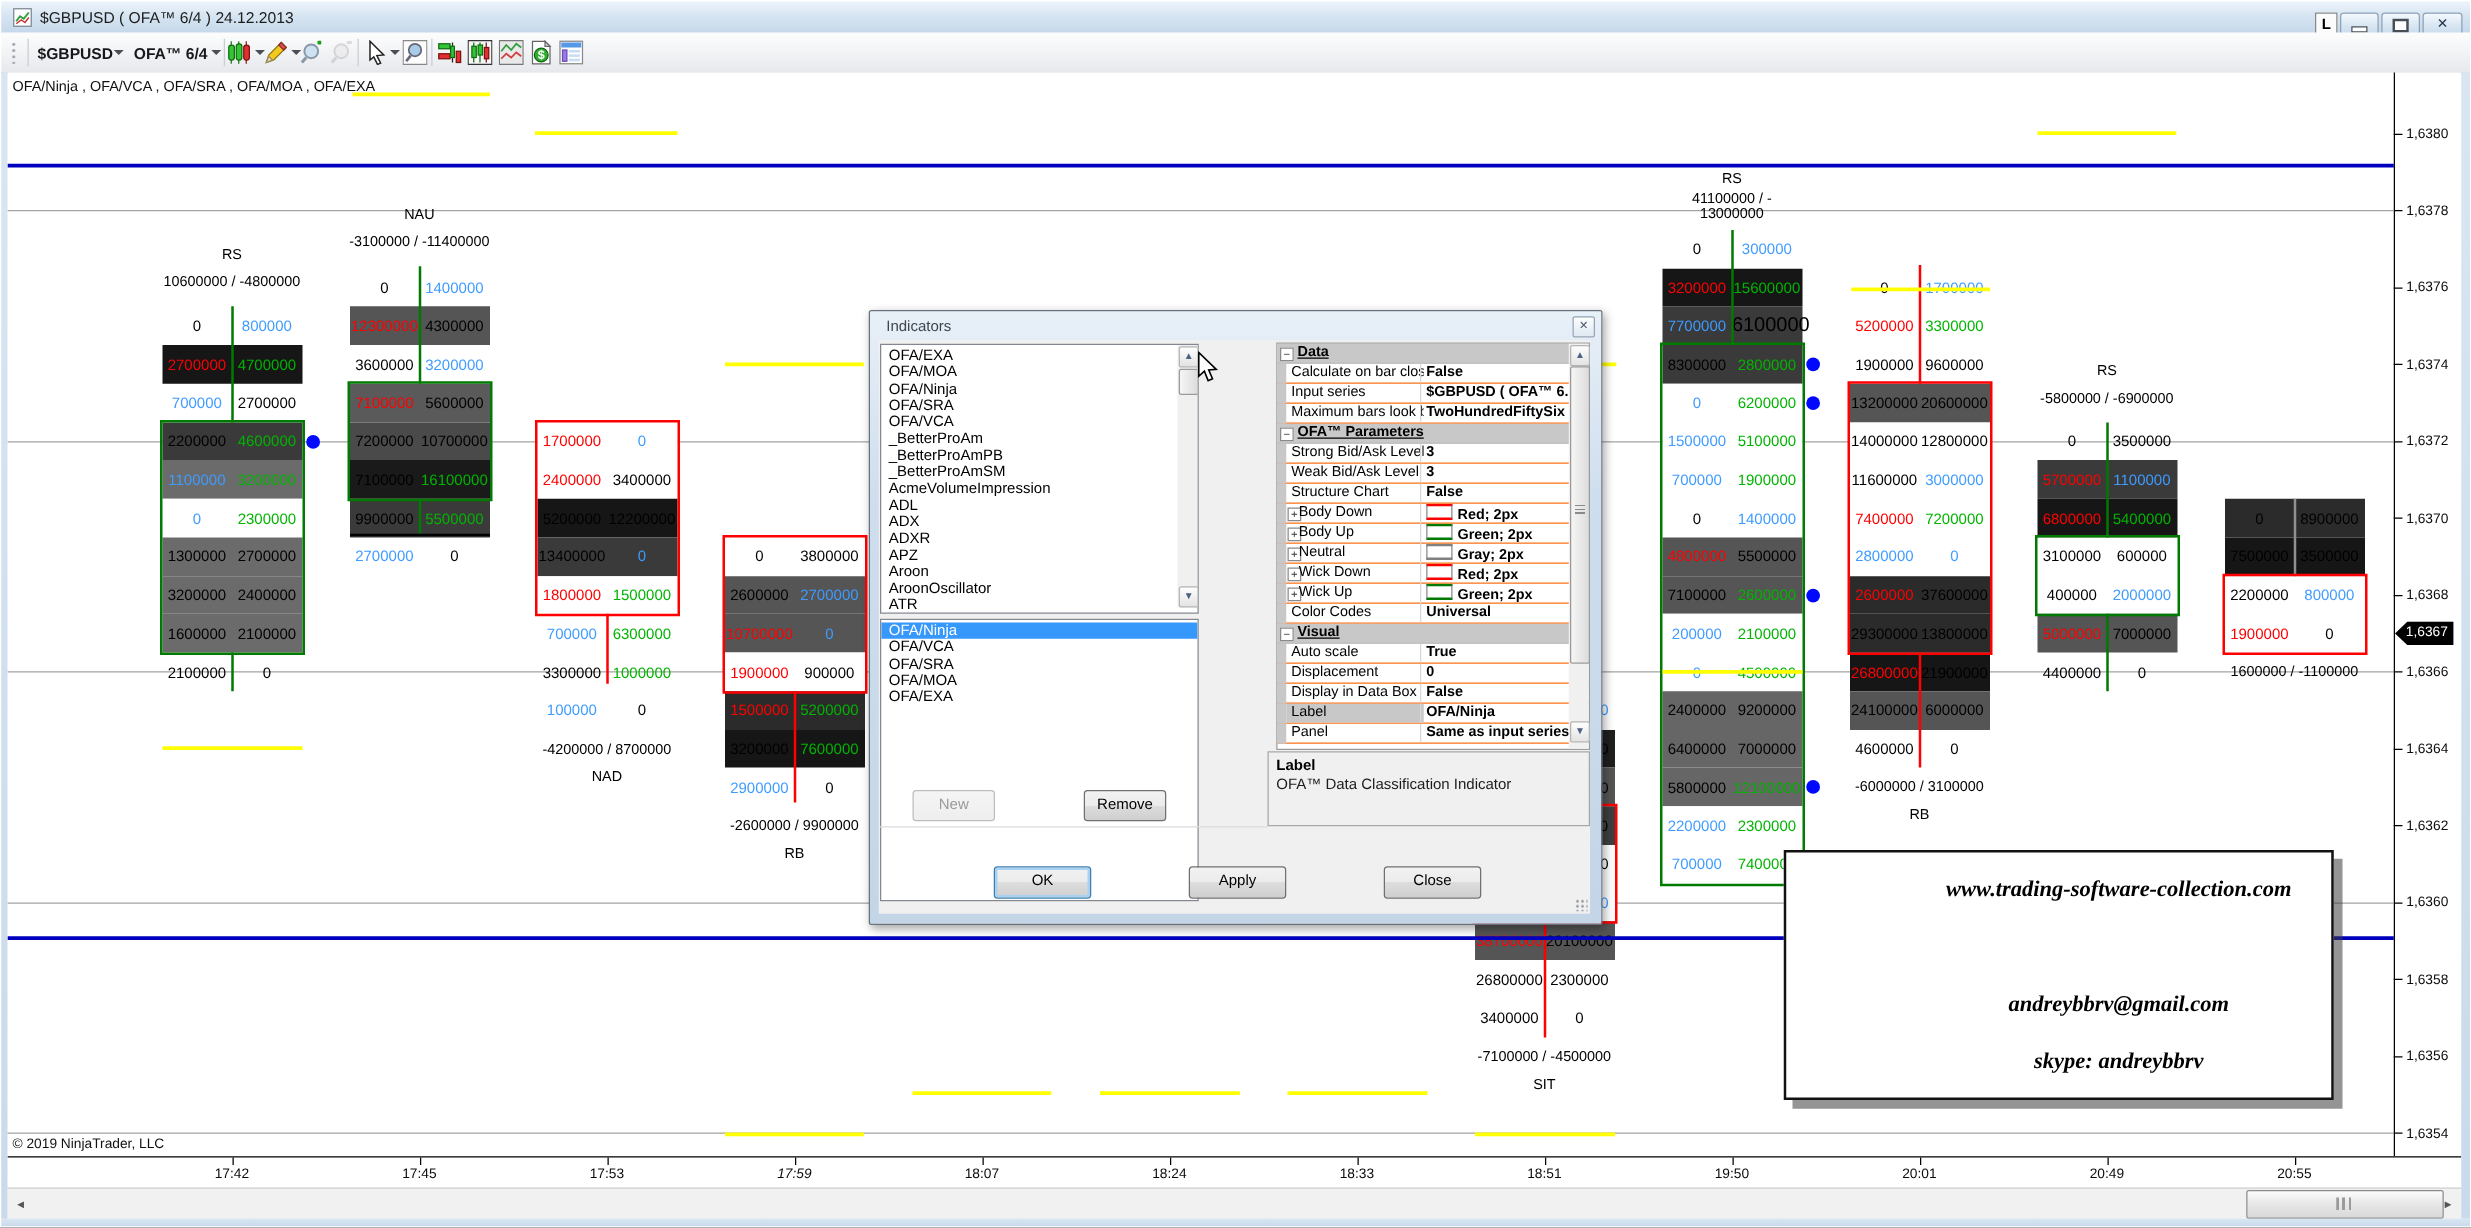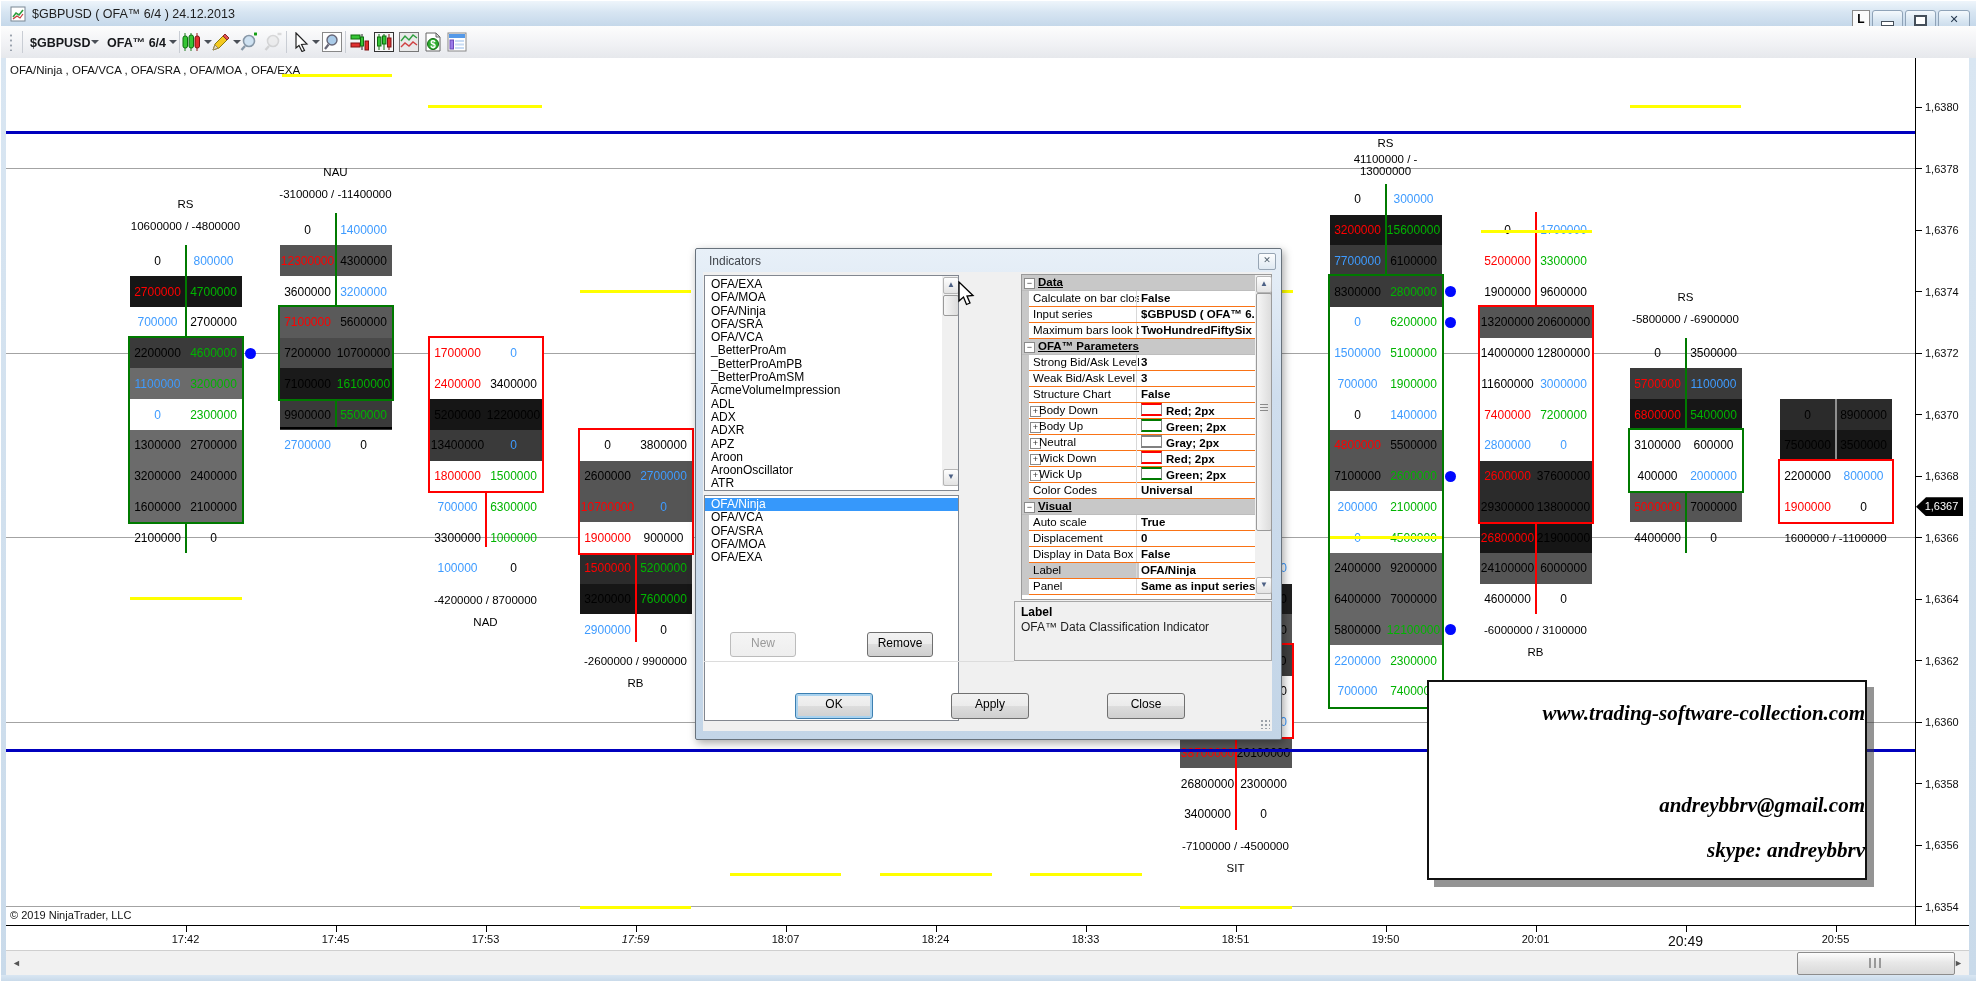--- a/index.html
+++ b/index.html
@@ -42,22 +42,22 @@
   #hscroll{position:absolute;left:6px;top:950px;width:1963px;height:25px;background:#f1f1f1;border-top:1px solid #cfcfcf;}
   .sbtn{position:absolute;top:2px;width:17px;height:20px;color:#555;font-size:9px;line-height:20px;text-align:center;}
   #sthumb{position:absolute;left:1791px;top:1px;width:156px;height:21px;border:1px solid #8c8c8c;border-radius:2px;
     background:linear-gradient(#fdfdfd,#e8e8e8 45%,#d9d9d9);}
   #sthumb .gripv{position:absolute;left:50%;top:5px;margin-left:-7px;width:14px;height:10px;
     background-image:repeating-linear-gradient(90deg,#9a9a9a 0 2px,transparent 2px 5px);}
   .frame-strip{position:absolute;background:linear-gradient(#d9e6f2,#c9daea);z-index:40;}
   
   #adbox{position:absolute;left:1427px;top:680px;width:436px;height:196px;background:#fff;border:2px solid #111;
     box-shadow:7px 7px 0 rgba(60,60,60,.55);z-index:30;}
-  #adbox div{position:absolute;width:100%;text-align:right;font-family:"Liberation Serif",serif;
-    font-style:italic;font-weight:bold;font-size:21px;color:#000;}
+  #adbox div{position:absolute;width:100%;text-align:center;font-family:"Liberation Serif",serif;
+    font-style:italic;font-weight:bold;font-size:18px;color:#000;padding-left:48px;}
   
   #dialog{position:absolute;left:695px;top:248px;width:585px;height:490px;z-index:50;
     border:1px solid #68727c;border-radius:2px;background:linear-gradient(#e8f0f8,#cfdeee 30%,#c3d5e7);
     box-shadow:2px 3px 8px rgba(0,0,0,.35);}
   #dlg-title{position:absolute;left:13px;top:5px;font-size:12px;color:#40454b;}
   #dlg-close{position:absolute;left:562px;top:4px;width:16px;height:15px;border:1px solid #97a5b4;border-radius:2px;
     background:linear-gradient(#fcfdfe,#dfe9f2);color:#52606e;font-size:9px;line-height:13px;text-align:center;}
   #dlg-body{position:absolute;left:7px;top:23px;width:569px;height:459px;background:#f0f0f0;}
   .listbox{position:absolute;left:1px;width:253px;background:#fff;border:1px solid #828790;overflow:hidden;}
   #list-avail{top:3px;height:212px;padding-top:2px;box-sizing:content-box;}
@@ -409,21 +409,21 @@
       <div style="left: 1323.5px; top: 125.875px; width: 112px; height: 30.75px; display: flex; z-index: 3; position: absolute;">
         <span style="flex: 0 0 50%; text-align: center; font-size: 12px; align-self: center; white-space: nowrap; color: rgb(0, 0, 0); z-index: 4;">0</span>
         <span style="flex: 0 0 50%; text-align: center; font-size: 12px; align-self: center; white-space: nowrap; color: rgb(62, 155, 255); z-index: 4;">300000</span>
       </div>
       <div style="left: 1323.5px; top: 156.625px; width: 112px; height: 30.75px; display: flex; z-index: 3; position: absolute; background: rgb(22, 22, 22);">
         <span style="flex: 0 0 50%; text-align: center; font-size: 12px; align-self: center; white-space: nowrap; color: rgb(255, 0, 0); z-index: 4;">3200000</span>
         <span style="flex: 0 0 50%; text-align: center; font-size: 12px; align-self: center; white-space: nowrap; color: rgb(0, 180, 0); z-index: 4;">15600000</span>
       </div>
       <div style="left: 1323.5px; top: 187.375px; width: 112px; height: 30.75px; display: flex; z-index: 3; position: absolute; background: rgb(58, 58, 58);">
         <span style="flex: 0 0 50%; text-align: center; font-size: 12px; align-self: center; white-space: nowrap; color: rgb(62, 155, 255); z-index: 4;">7700000</span>
-        <span style="flex: 0 0 50%; text-align: center; font-size: 12px; align-self: center; white-space: nowrap; color: rgb(0, 0, 0); z-index: 4;">6100000</span>
+        <span style="flex: 0 0 50%; text-align: center; font-size: 16px; align-self: center; white-space: nowrap; color: rgb(0, 0, 0); z-index: 4;">6100000</span>
       </div>
       <div style="left: 1323.5px; top: 218.125px; width: 112px; height: 30.75px; display: flex; z-index: 3; position: absolute; background: rgb(58, 58, 58);">
         <span style="flex: 0 0 50%; text-align: center; font-size: 12px; align-self: center; white-space: nowrap; color: rgb(0, 0, 0); z-index: 4;">8300000</span>
         <span style="flex: 0 0 50%; text-align: center; font-size: 12px; align-self: center; white-space: nowrap; color: rgb(0, 180, 0); z-index: 4;">2800000</span>
       </div>
       <div style="left: 1323.5px; top: 248.875px; width: 112px; height: 30.75px; display: flex; z-index: 3; position: absolute; background: rgb(255, 255, 255);">
         <span style="flex: 0 0 50%; text-align: center; font-size: 12px; align-self: center; white-space: nowrap; color: rgb(62, 155, 255); z-index: 4;">0</span>
         <span style="flex: 0 0 50%; text-align: center; font-size: 12px; align-self: center; white-space: nowrap; color: rgb(0, 180, 0); z-index: 4;">6200000</span>
       </div>
       <div style="left: 1323.5px; top: 279.625px; width: 112px; height: 30.75px; display: flex; z-index: 3; position: absolute; background: rgb(255, 255, 255);">
@@ -650,21 +650,21 @@
       <div style="left: 929.5px; top: 7px; font-size: 11px; color: rgb(12, 12, 12); position: absolute; transform: translateX(-50%);">18:24</div>
       <div style="left: 1079.5px; top: 0px; width: 1px; height: 6px; background: rgb(0, 0, 0); position: absolute;"></div>
       <div style="left: 1079.5px; top: 7px; font-size: 11px; color: rgb(12, 12, 12); position: absolute; transform: translateX(-50%);">18:33</div>
       <div style="left: 1229.5px; top: 0px; width: 1px; height: 6px; background: rgb(0, 0, 0); position: absolute;"></div>
       <div style="left: 1229.5px; top: 7px; font-size: 11px; color: rgb(12, 12, 12); position: absolute; transform: translateX(-50%);">18:51</div>
       <div style="left: 1379.5px; top: 0px; width: 1px; height: 6px; background: rgb(0, 0, 0); position: absolute;"></div>
       <div style="left: 1379.5px; top: 7px; font-size: 11px; color: rgb(12, 12, 12); position: absolute; transform: translateX(-50%);">19:50</div>
       <div style="left: 1529.5px; top: 0px; width: 1px; height: 6px; background: rgb(0, 0, 0); position: absolute;"></div>
       <div style="left: 1529.5px; top: 7px; font-size: 11px; color: rgb(12, 12, 12); position: absolute; transform: translateX(-50%);">20:01</div>
       <div style="left: 1679.5px; top: 0px; width: 1px; height: 6px; background: rgb(0, 0, 0); position: absolute;"></div>
-      <div style="left: 1679.5px; top: 7px; font-size: 14px; color: rgb(12, 12, 12); position: absolute; transform: translateX(-50%);">20:49</div>
+      <div style="left: 1679.5px; top: 7px; font-size: 11px; color: rgb(12, 12, 12); position: absolute; transform: translateX(-50%);">20:49</div>
       <div style="left: 1829.5px; top: 0px; width: 1px; height: 6px; background: rgb(0, 0, 0); position: absolute;"></div>
       <div style="left: 1829.5px; top: 7px; font-size: 11px; color: rgb(12, 12, 12); position: absolute; transform: translateX(-50%);">20:55</div>
     </div>
 
   <div id="hscroll">
     <div class="sbtn" style="left:2px">◄</div>
     <div id="sthumb">
         <div class="gripv"></div>
       </div>
     <div class="sbtn" style="left:1944px">►</div>

